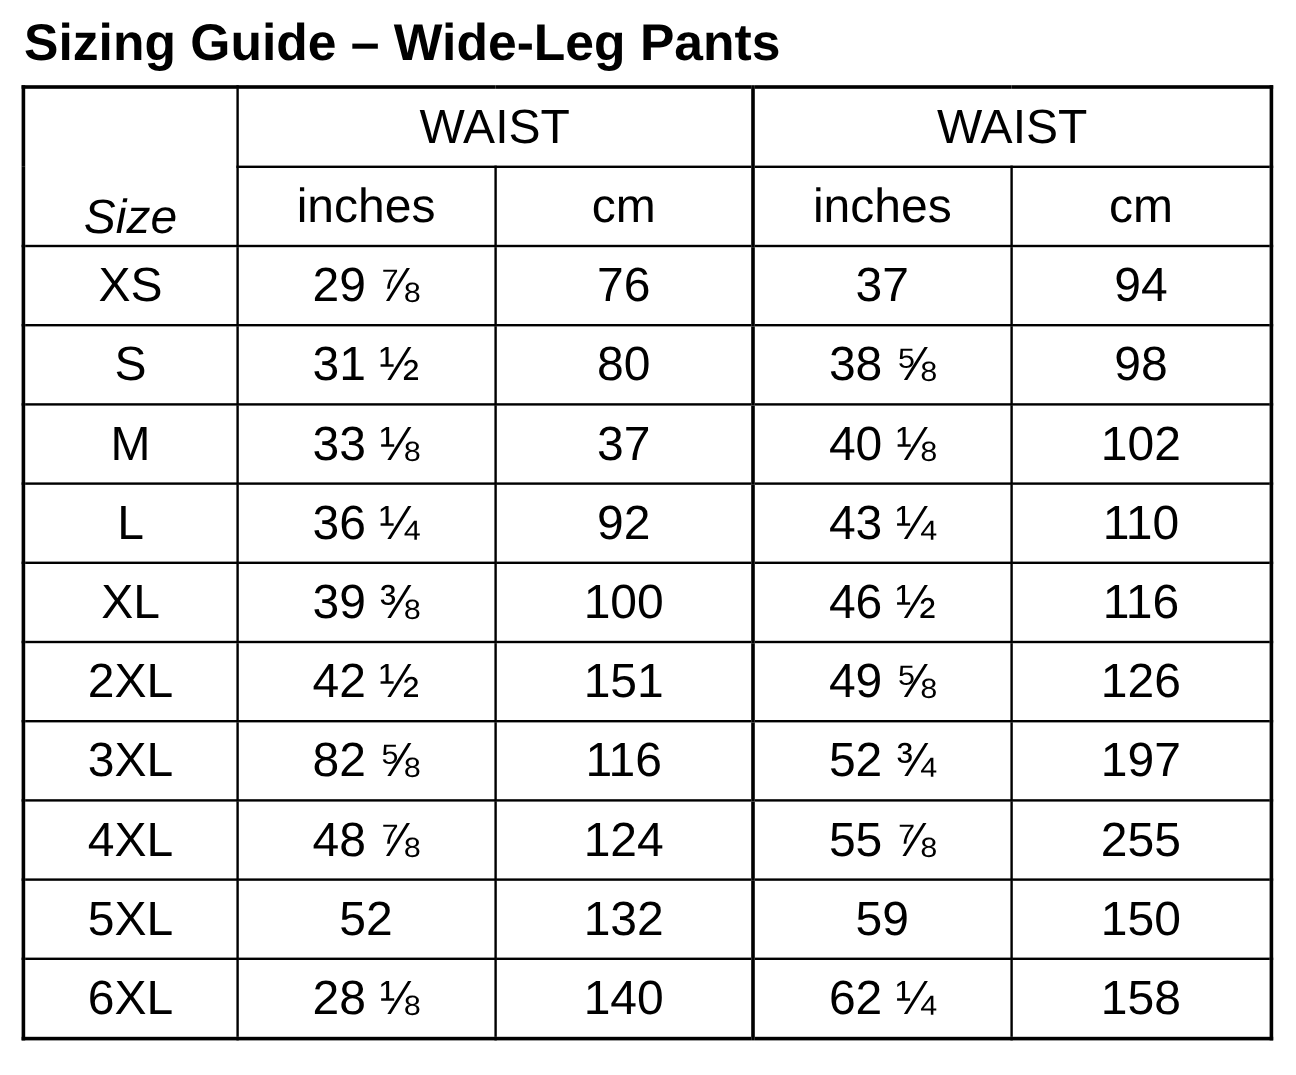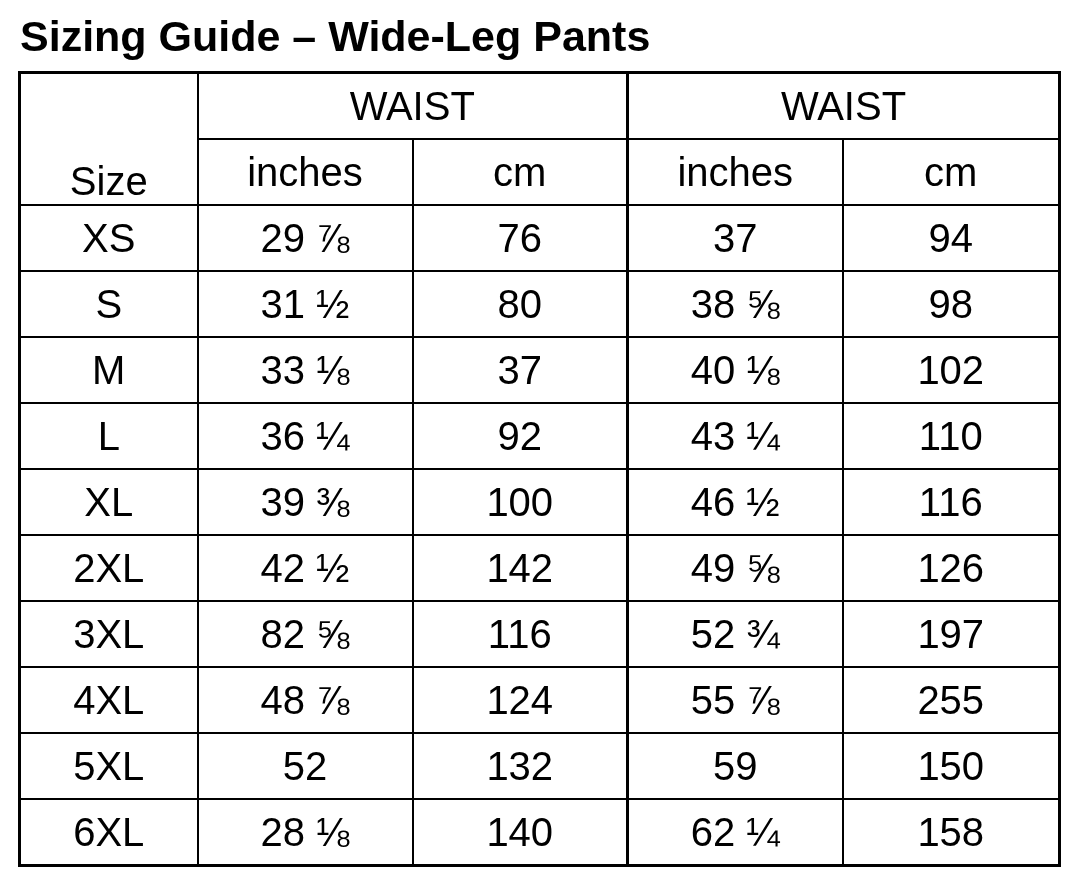--- a/index.html
+++ b/index.html
@@ -44,20 +44,21 @@
     overflow: hidden;
     white-space: nowrap;
   }
   th.size-head {
     text-align: left;
     vertical-align: bottom;
     font-weight: bold;
     padding-left: 6px;
     padding-bottom: 8px;
     border-right: 3px solid #000000;
+    font-style: italic;
   }
   th.group {
     font-weight: bold;
   }
   th.unit {
     font-weight: normal;
   }
   .group-sep {
     border-left: 3px solid #000000 !important;
   }
@@ -132,21 +133,21 @@
     <th class="size-cell">XL</th>
     <td>39 ⅜</td>
     <td>100</td>
     <td class="group-sep">46 ½</td>
     <td>116</td>
   </tr>
 
   <tr>
     <th class="size-cell">2XL</th>
     <td>42 ½</td>
-    <td>142</td>
+    <td>151</td>
     <td class="group-sep">49 ⅝</td>
     <td>126</td>
   </tr>
 
   <tr>
     <th class="size-cell">3XL</th>
     <td>82 ⅝</td>
     <td>116</td>
     <td class="group-sep">52 ¾</td>
     <td>197</td>

